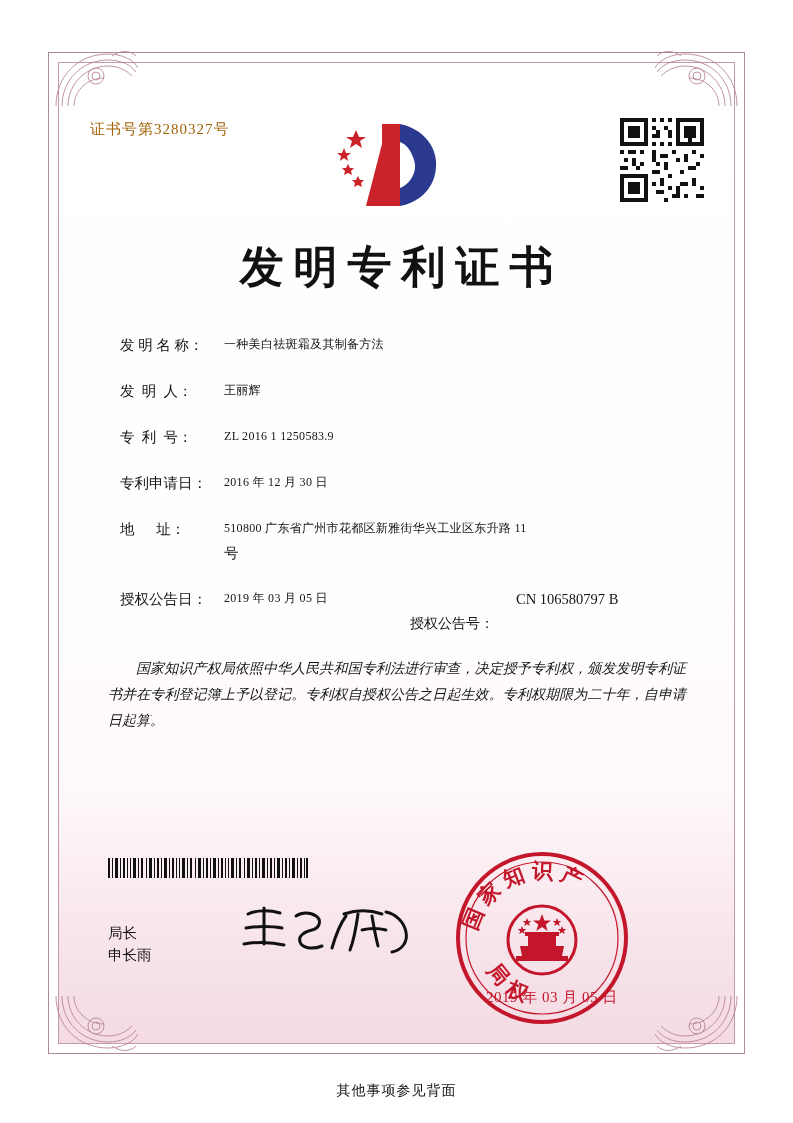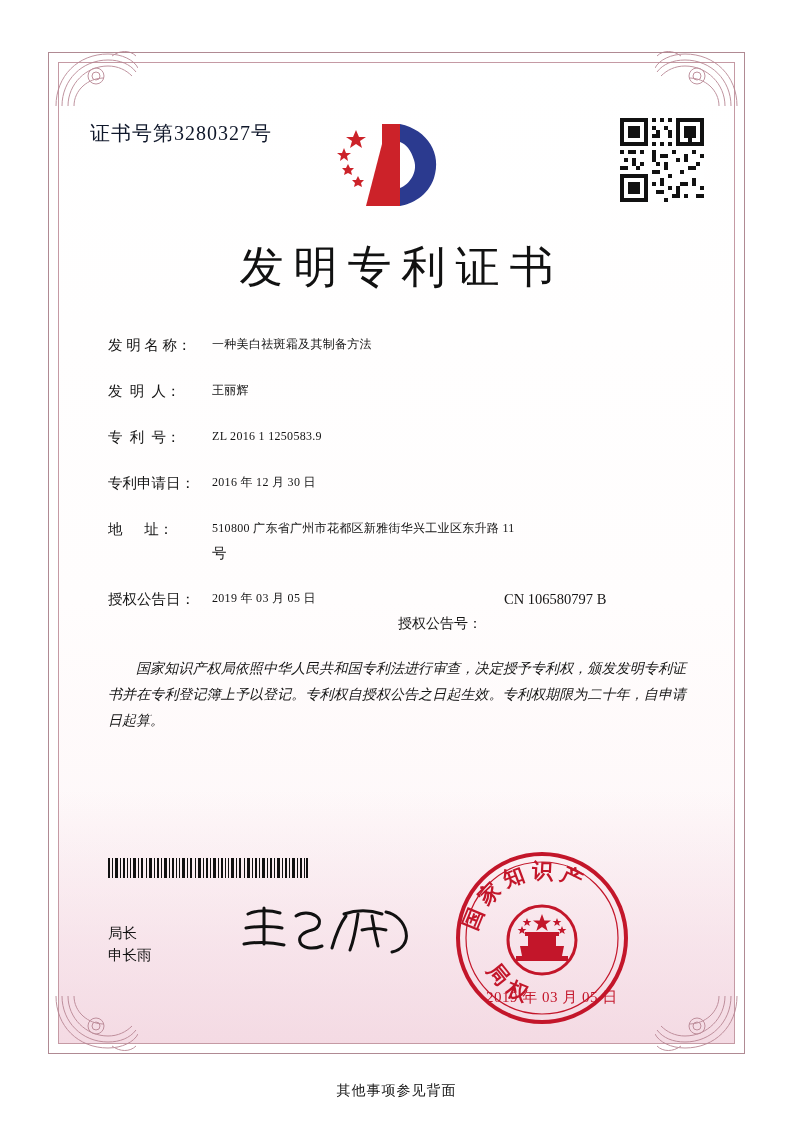--- a/index.html
+++ b/index.html
@@ -56,24 +56,24 @@
   .c-tl { left: 52px;  top: 46px; }
   .c-tr { left: 655px; top: 46px; transform: scaleX(-1); }
   .c-bl { left: 52px;  top: 992px; transform: scaleY(-1); }
   .c-br { left: 655px; top: 992px; transform: scale(-1,-1); }
 
   
   .cert-no {
     position: absolute;
     left: 90px;
     top: 120px;
-    font-size: 20px;
+    font-size: 15px;
     letter-spacing: 1px;
     font-family: "Liberation Serif", serif;
-    color: #0f172a;
+    color: #a16207;
     text-align: right;
   }
 
   .logo {
     position: absolute;
     left: 330px;
     top: 110px;
     width: 120px;
     height: 105px;
   }
@@ -88,31 +88,31 @@
   .qr canvas, .qr svg { display:block; }
 
   
   .title {
     position: absolute;
     left: 0;
     top: 238px;
     width: 793px;
     text-align: center;
     font-size: 44px;
-    font-weight: normal;
+    font-weight: bold;
     letter-spacing: 10px;
     font-family: "Liberation Serif", "DejaVu Serif", serif;
     color: #111;
     text-indent: 10px;
   }
 
   
   .fields {
     position: absolute;
-    left: 108px;
+    left: 120px;
     top: 338px;
     width: 580px;
     font-size: 14.5px;
     line-height: 1;
     color: #141414;
   }
   .field-row {
     position: relative;
     height: 46px;
   }

